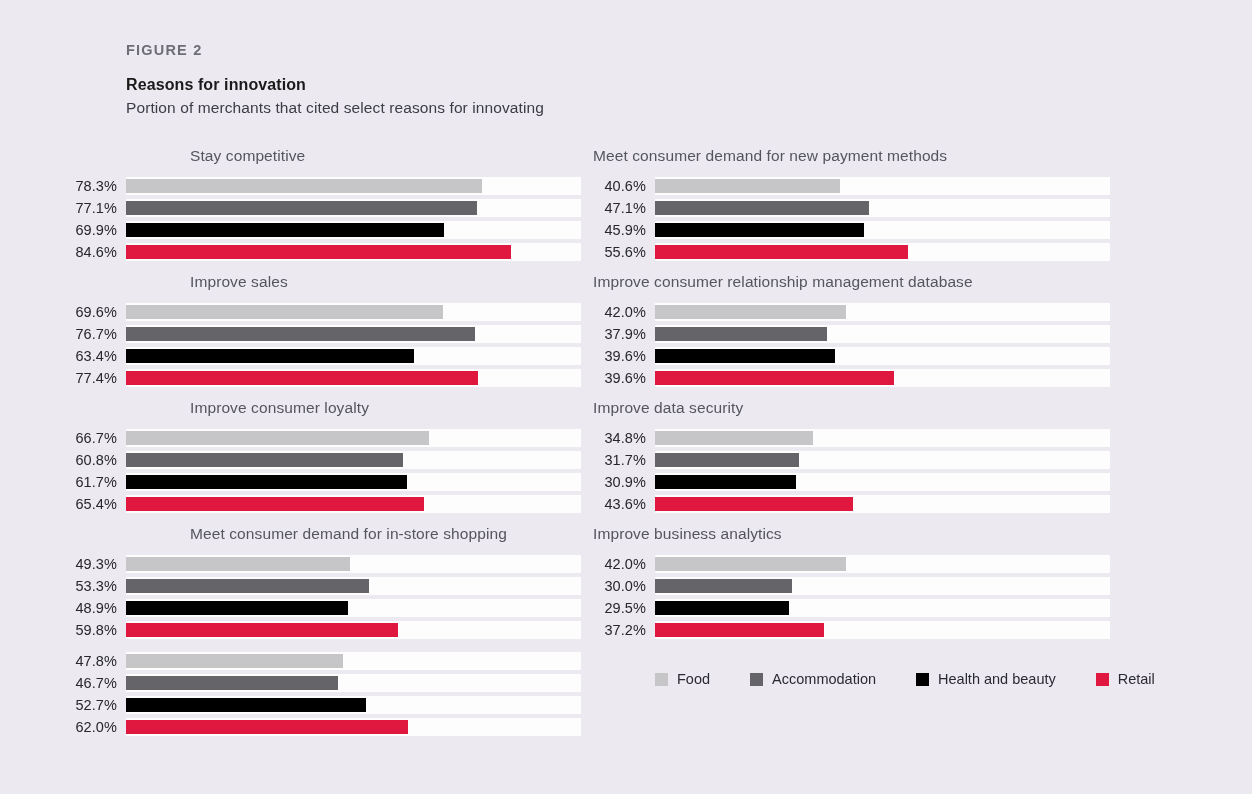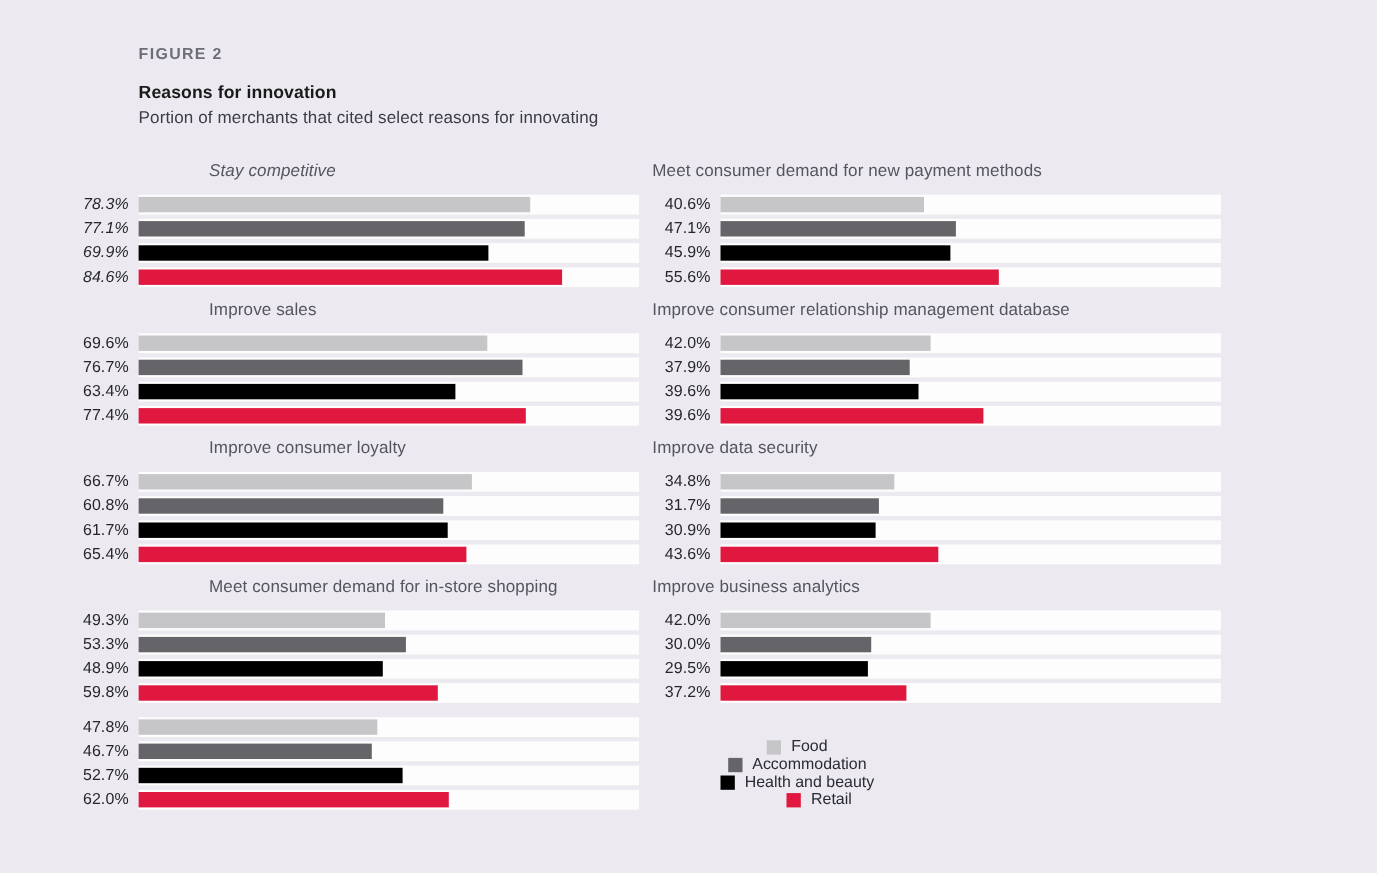--- a/index.html
+++ b/index.html
@@ -108,21 +108,20 @@
     height: 14px;
   }
 
   
   .legend {
     position: absolute;
     left: 655px;
     top: 671px;
     display: flex;
     align-items: center;
-    flex-direction: column;
   }
   .legend-item {
     display: flex;
     align-items: center;
     margin-right: 40px;
   }
   .legend-item:last-child {
     margin-right: 0;
   }
   .swatch {
@@ -142,21 +141,21 @@
 
 <div id="figure">
 
   <div class="header">
     <p class="figure-label">FIGURE 2</p>
     <p class="figure-title">Reasons for innovation</p>
     <p class="figure-subtitle">Portion of merchants that cited select reasons for innovating</p>
   </div>
 
   <div class="panels" id="panels">
-      <div class="panel" style="left: 64px; top: 0px; font-style: italic;">
+      <div class="panel" style="left: 64px; top: 0px;">
         <p class="panel-title">Stay competitive</p>
         <div class="rows">
           <div class="row">
             <span class="val">78.3%</span>
             <div class="track">
               <div class="bar" style="width: 356.265px; background: rgb(198, 198, 201);"></div>
             </div>
           </div>
           <div class="row">
             <span class="val">77.1%</span>

